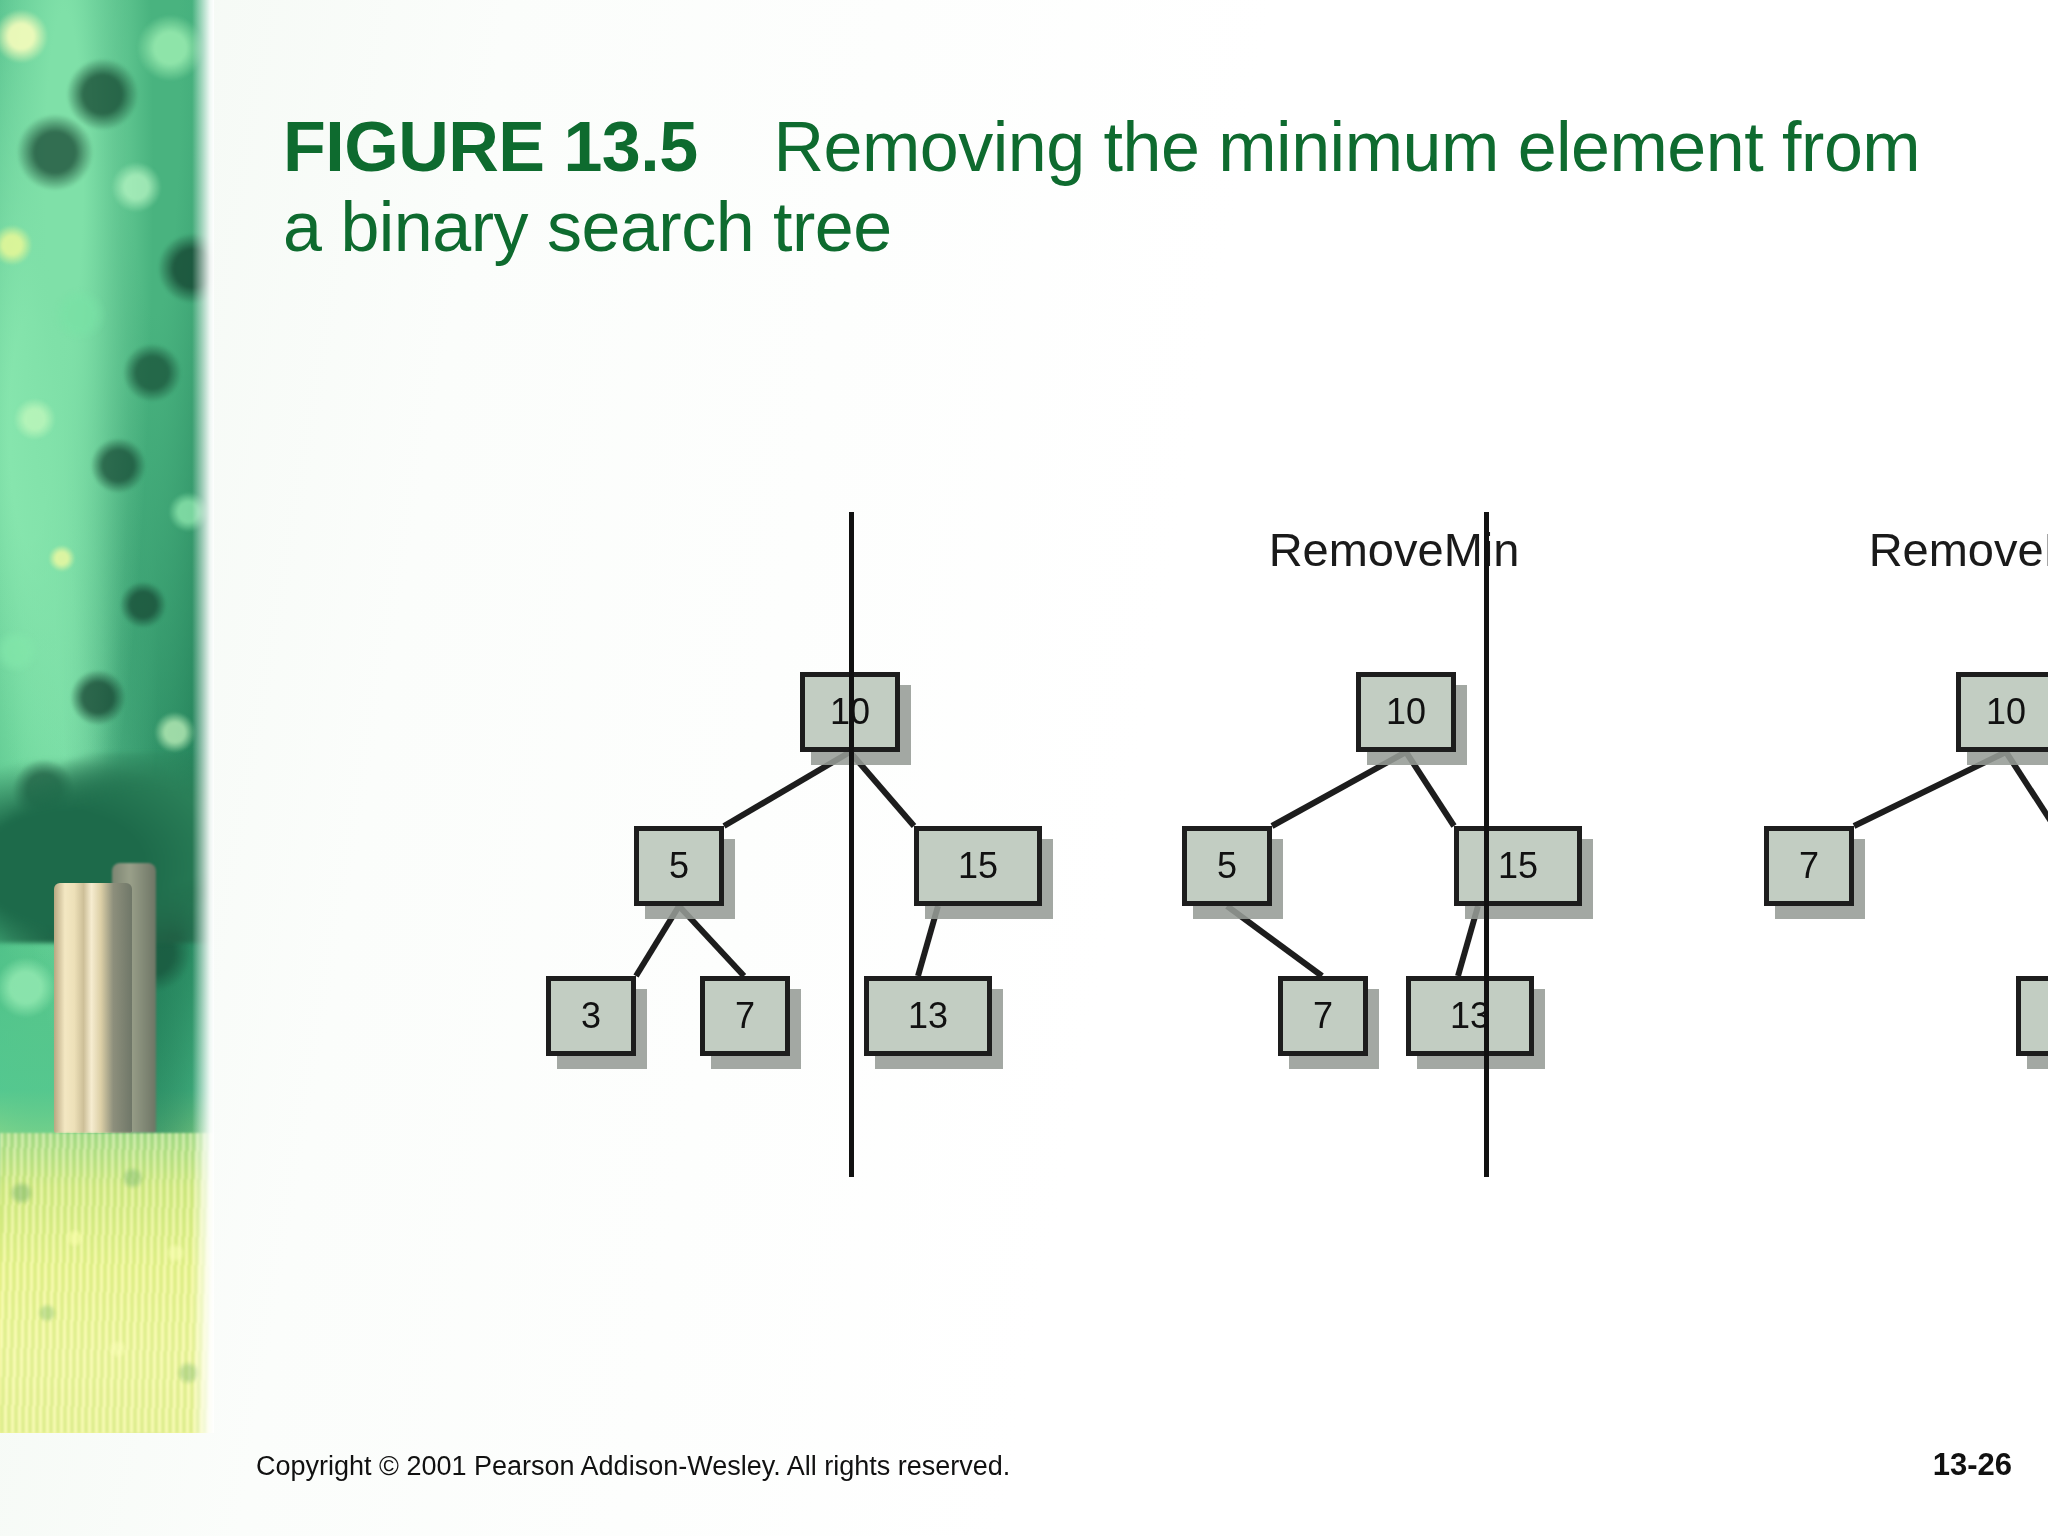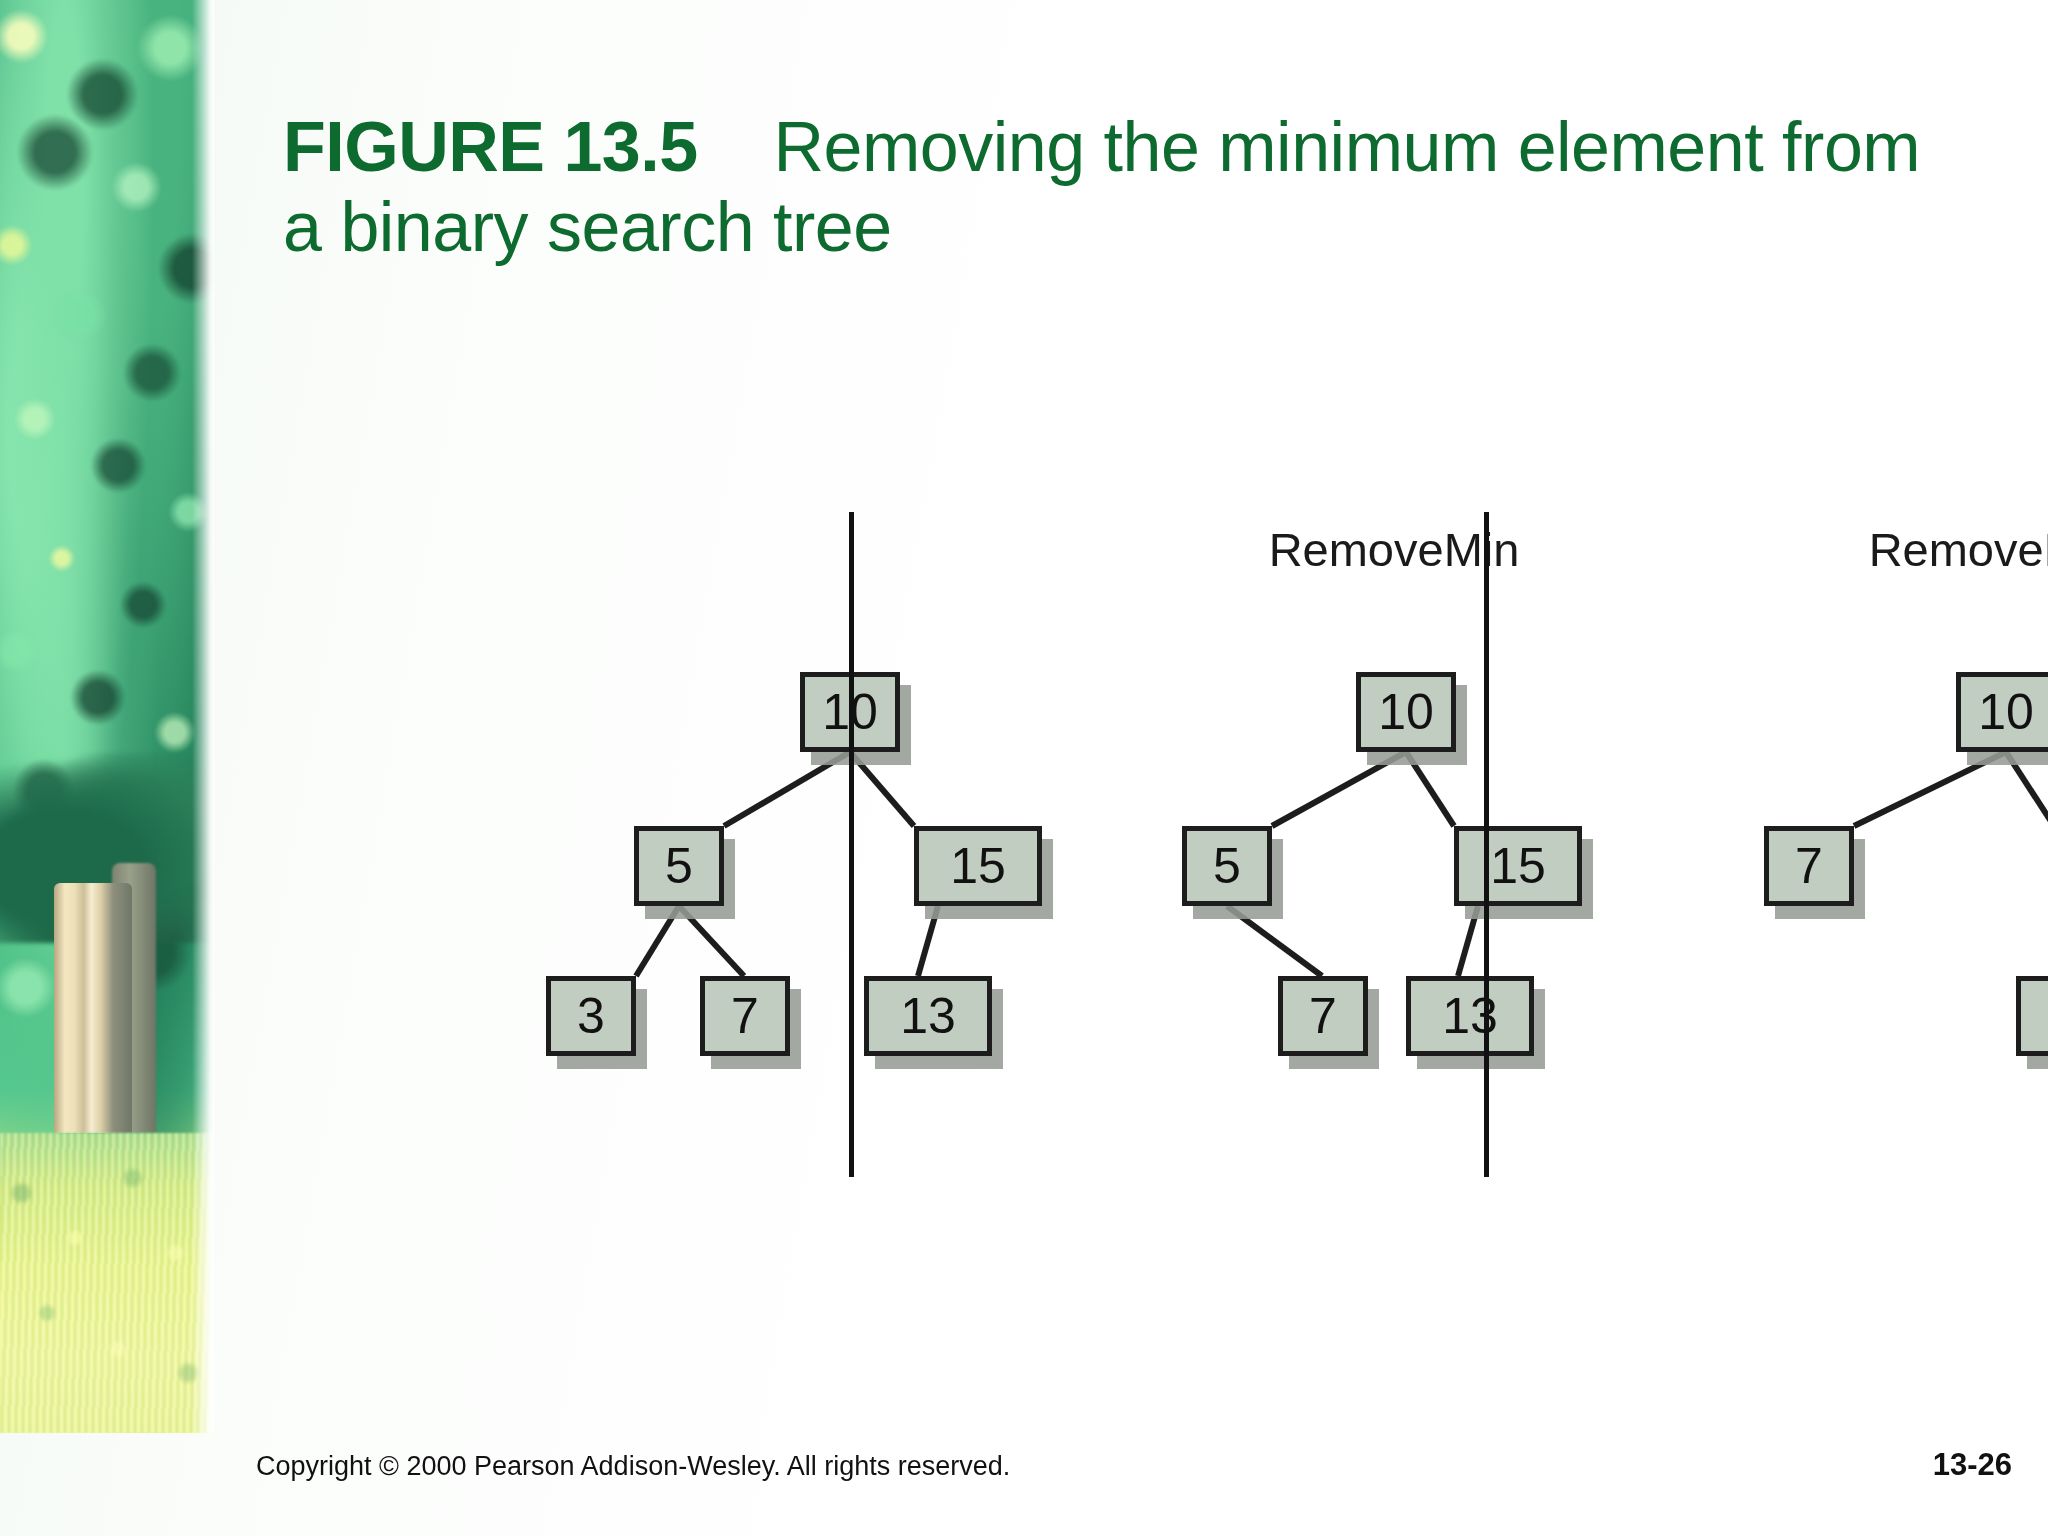--- a/index.html
+++ b/index.html
@@ -169,21 +169,21 @@
     background: #111111;
   }
 
   
   .node {
     position: absolute;
     box-sizing: border-box;
     background: #c2cdc2;
     border: 5px solid #1d1d1d;
     color: #111111;
-    font-size: 50px;
+    font-size: 36px;
     display: flex;
     align-items: center;
     justify-content: center;
     box-shadow: 11px 13px 0 0 rgba(150,156,150,.88);
     line-height: 1;
   }
 
   .edges { position: absolute; left: 0; top: 0; width: 100%; height: 100%; overflow: visible; }
 
   
@@ -263,16 +263,16 @@
           <line x1="346" y1="416" x2="330" y2="486" stroke="#1d1d1d" stroke-width="6"></line>
         </svg>
         <div class="node" style="left: 222px; top: 182px; width: 100px; height: 80px;">10</div>
         <div class="node" style="left: 30px; top: 336px; width: 90px; height: 80px;">7</div>
         <div class="node" style="left: 282px; top: 486px; width: 128px; height: 80px;">13</div>
       </div>
       <div class="divider" style="left: 635px;"></div>
       <div class="divider" style="left: 1270px;"></div>
     </div>
 
-  <div id="footer-copy">Copyright © 2000 Pearson Addison-Wesley. All rights reserved.</div>
+  <div id="footer-copy">Copyright © 2001 Pearson Addison-Wesley. All rights reserved.</div>
   <div id="footer-page">13-26</div>
 
 </div>
 
 </body></html>

